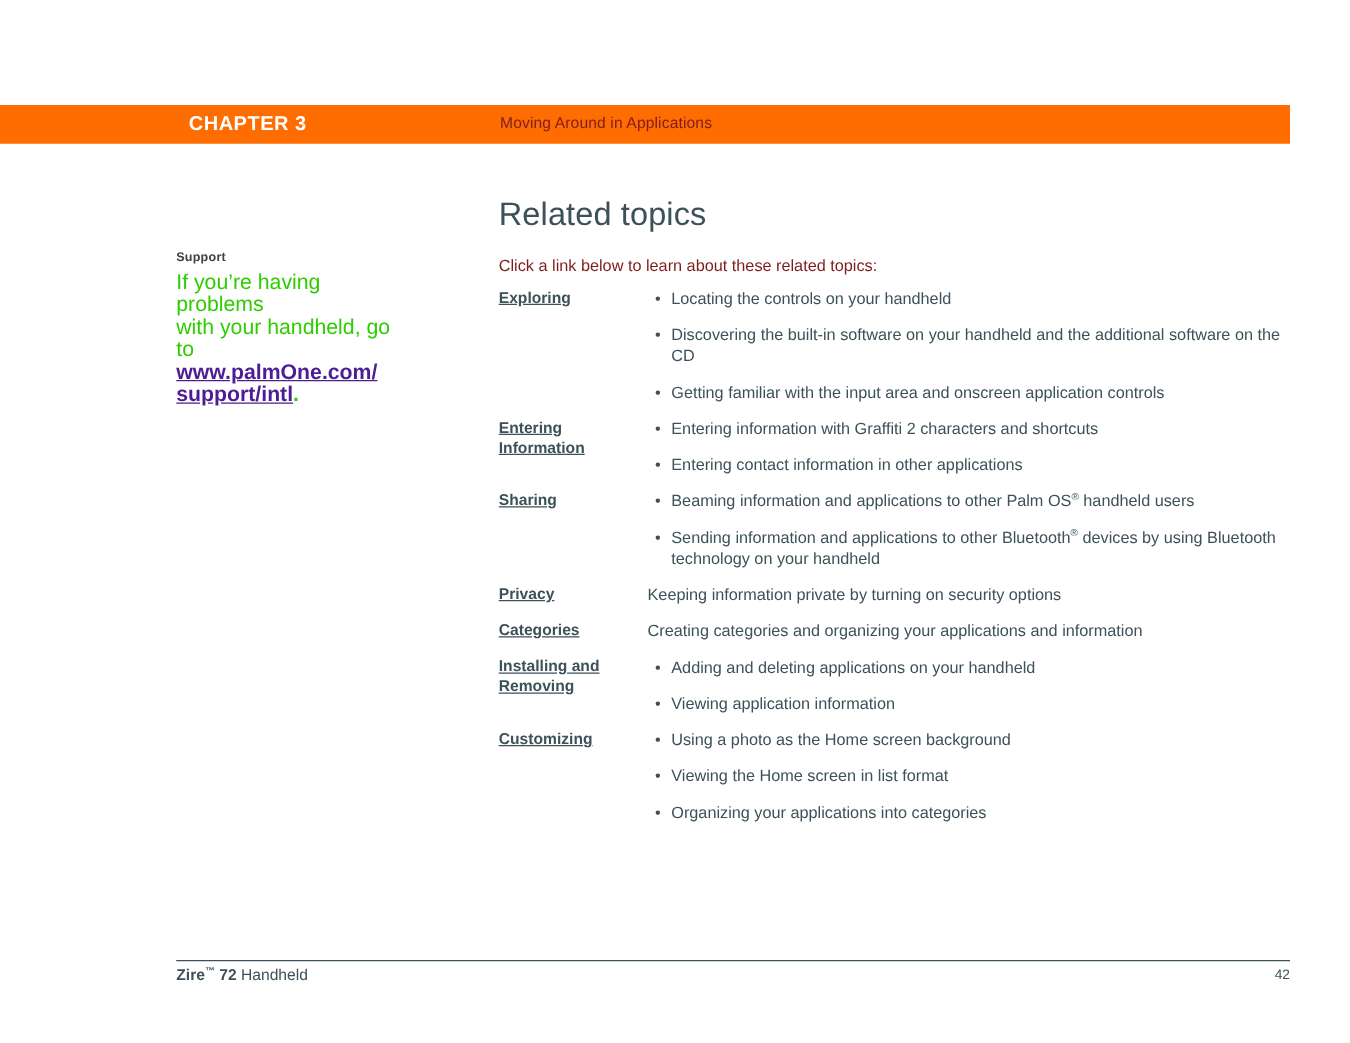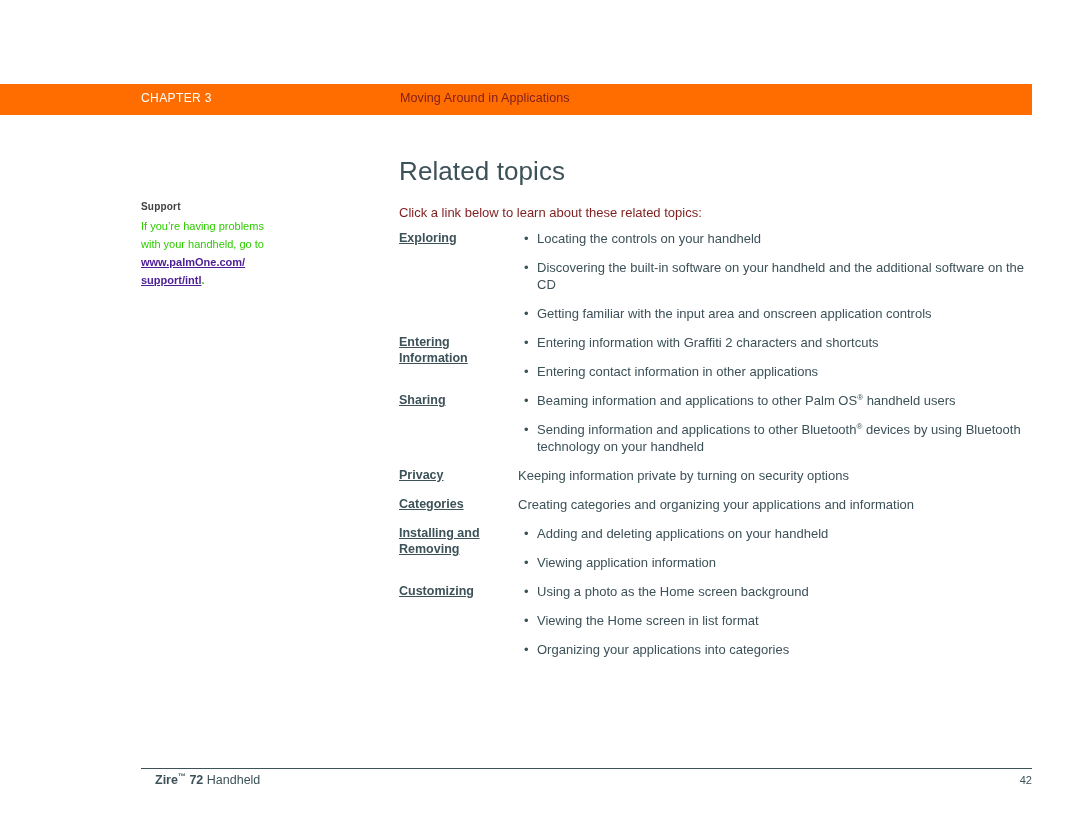--- a/index.html
+++ b/index.html
@@ -20,25 +20,25 @@
   .chapter-bar {
     position: absolute;
     left: 0;
     top: 84px;
     width: 1032px;
     height: 31px;
     background: #ff6c00;
   }
   .chapter-bar .chapter-label {
     position: absolute;
-    left: 141px;
+    left: 151px;
     top: 7px;
     color: #ffffff;
-    font-size: 12px;
-    font-weight: normal;
+    font-size: 16px;
+    font-weight: bold;
     letter-spacing: 0.4px;
   }
   .chapter-bar .chapter-title {
     position: absolute;
     left: 400px;
     top: 7px;
     color: #7f1d1d;
     font-size: 12.5px;
     font-weight: normal;
     letter-spacing: 0.1px;
@@ -54,21 +54,21 @@
   .sidebar-heading {
     color: #404040;
     font-size: 10px;
     font-weight: bold;
     line-height: 18px;
     margin: 0 0 1px 0;
     letter-spacing: 0.2px;
   }
   .sidebar-body {
     color: #2ecc00;
-    font-size: 11px;
+    font-size: 17px;
     line-height: 18px;
     margin: 0;
   }
   .sidebar-body .sb-line { display: block; }
   .sidebar-link {
     color: #4c1d95;
     font-weight: bold;
     text-decoration: underline;
   }
   .sidebar-period {
@@ -161,21 +161,21 @@
   }
   .footer {
     position: absolute;
     left: 141px;
     top: 773px;
     width: 891px;
     height: 20px;
   }
   .footer-left {
     position: absolute;
-    left: 14px;
+    left: 0;
     top: 0;
     font-size: 12.5px;
     color: #3c5158;
     white-space: nowrap;
   }
   .footer-left .brand { font-weight: bold; }
   .footer-left .model { font-weight: bold; }
   .footer-left .product { font-weight: normal; }
   sup.tm {
     font-size: 8px;

